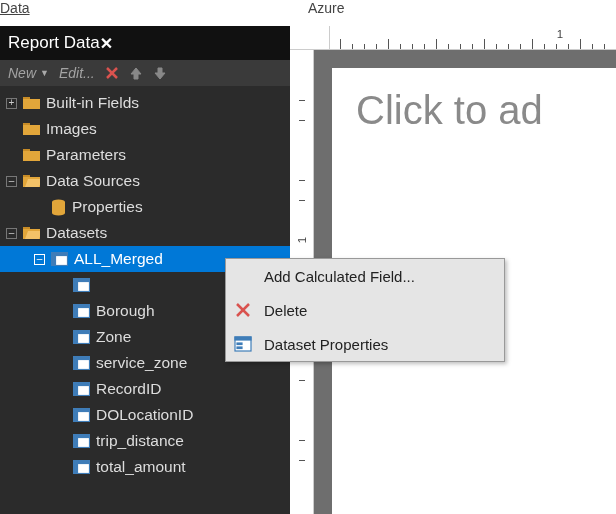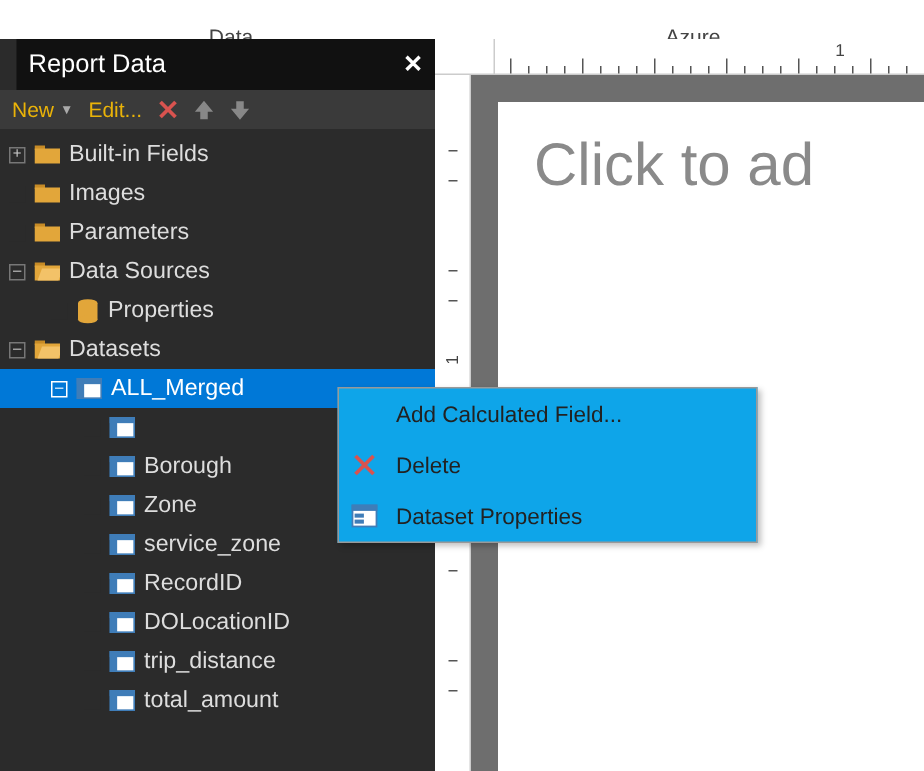--- a/index.html
+++ b/index.html
@@ -1,33 +1,33 @@
 <!DOCTYPE html>
 <html><head>
 <meta charset="utf-8">
 <style>
   * { box-sizing: border-box; margin: 0; padding: 0; font-family: "Segoe UI", Tahoma, sans-serif; }
   body { width: 616px; height: 514px; overflow: hidden; background: #fff; position: relative; }
 
   
   .top-menus { height: 26px; display: flex; font-size: 14px; color: #444; }
-  .top-menus .menu-half { flex: 1; text-align: center; padding-top: 16px; }
+  .top-menus .menu-half { flex: 1; padding-top: 0; }
 
   
   .cols { display: flex; height: calc(514px - 26px); }
   .left { width: 290px; background: #2b2b2b; color: #ddd; display: flex; flex-direction: column; }
   .right { flex: 1; position: relative; background: #fff; }
 
   
-  .panel-header { height: 34px; background: #111; color: #fff; display: flex; align-items: center; justify-content: space-between; padding: 0 8px; font-size: 17px; margin-left: 11px; }
+  .panel-header { height: 34px; background: #111; color: #fff; display: flex; align-items: center; justify-content: flex-start; padding: 0 8px; font-size: 17px; }
   .panel-header .close { font-size: 16px; font-weight: bold; cursor: pointer; }
 
   
   .toolbar { height: 26px; background: #3a3a3a; display: flex; align-items: center; gap: 10px; padding: 0 8px; font-size: 14px; }
-  .toolbar .txt { color: #eab308; }
+  .toolbar .txt { color: #a3a3a3; font-style: italic; }
   .toolbar .chev { font-size: 9px; color: #aaa; margin-left: -6px; }
   .toolbar .ic { width: 14px; height: 14px; }
   .ic-x { stroke: #d9534f; stroke-width: 2.5; }
   .ic-arrow { stroke: #888; fill: #888; }
 
   
   .tree { flex: 1; font-size: 15.5px; color: #ddd; padding-top: 4px; }
   .node { display: flex; align-items: center; height: 26px; gap: 6px; white-space: nowrap; }
   .expander { width: 11px; height: 11px; border: 1px solid #777; display: flex; align-items: center; justify-content: center; font-size: 10px; line-height: 1; color: #ccc; background: #2b2b2b; cursor: pointer; margin-left: 6px; flex-shrink: 0; }
   .expander.blank { border: none; }
@@ -51,21 +51,21 @@
   .ruler-h .tk { position: absolute; bottom: 0; width: 1px; background: #555; }
   .ruler-v { position: absolute; top: 24px; left: 0; width: 24px; bottom: 0; background: #fff; border-right: 1px solid #ccc; }
   .ruler-v .dash { position: absolute; left: 9px; width: 6px; height: 1px; background: #555; }
   .ruler-v .num { position: absolute; left: 6px; font-size: 11.5px; color: #444; writing-mode: vertical-rl; transform: translateY(-50%) rotate(180deg); }
   .ruler-corner { position: absolute; top: 0; left: 0; width: 40px; height: 24px; background: #fff; border-right: 1px solid #ccc; border-bottom: 1px solid #ccc; }
   .canvas-bg { position: absolute; top: 24px; left: 24px; right: 0; bottom: 0; background: #6e6e6e; }
   .canvas-inner { position: absolute; top: 42px; left: 42px; right: 0; bottom: 0; background: #fff; }
   .placeholder { position: absolute; top: 62px; left: 66px; font-size: 40px; color: #8a8a8a; font-weight: 300; }
 
   
-  .ctx { position: absolute; background: #0ea5e9; border: 1px solid #999; box-shadow: 2px 2px 4px rgba(0,0,0,0.25); font-size: 15px; color: #222; z-index: 50; }
+  .ctx { position: absolute; background: #e5e5e5; border: 1px solid #999; box-shadow: 2px 2px 4px rgba(0,0,0,0.25); font-size: 15px; color: #222; z-index: 50; }
   .ctx .row { display: flex; align-items: center; height: 34px; padding: 0 12px 0 4px; gap: 8px; }
   .ctx .row.focused { outline: 1px solid #3a6ea5; outline-offset: -3px; }
   .ctx .ico { width: 26px; height: 22px; display: flex; align-items: center; justify-content: center; }
   .ctx svg { width: 18px; height: 18px; }
   .ctx .edit rect { fill: #fff; stroke: #888; }
   .ctx .edit .pen { fill: #e2a63a; stroke: #8a5a12; stroke-width: 0.8; }
   .ctx .del { stroke: #d9534f; stroke-width: 2.5; }
   .ctx .props rect { fill: #fff; stroke: #3f7db8; stroke-width: 1.2; }
   .ctx .props .bar { fill: #3f7db8; }
 </style>

